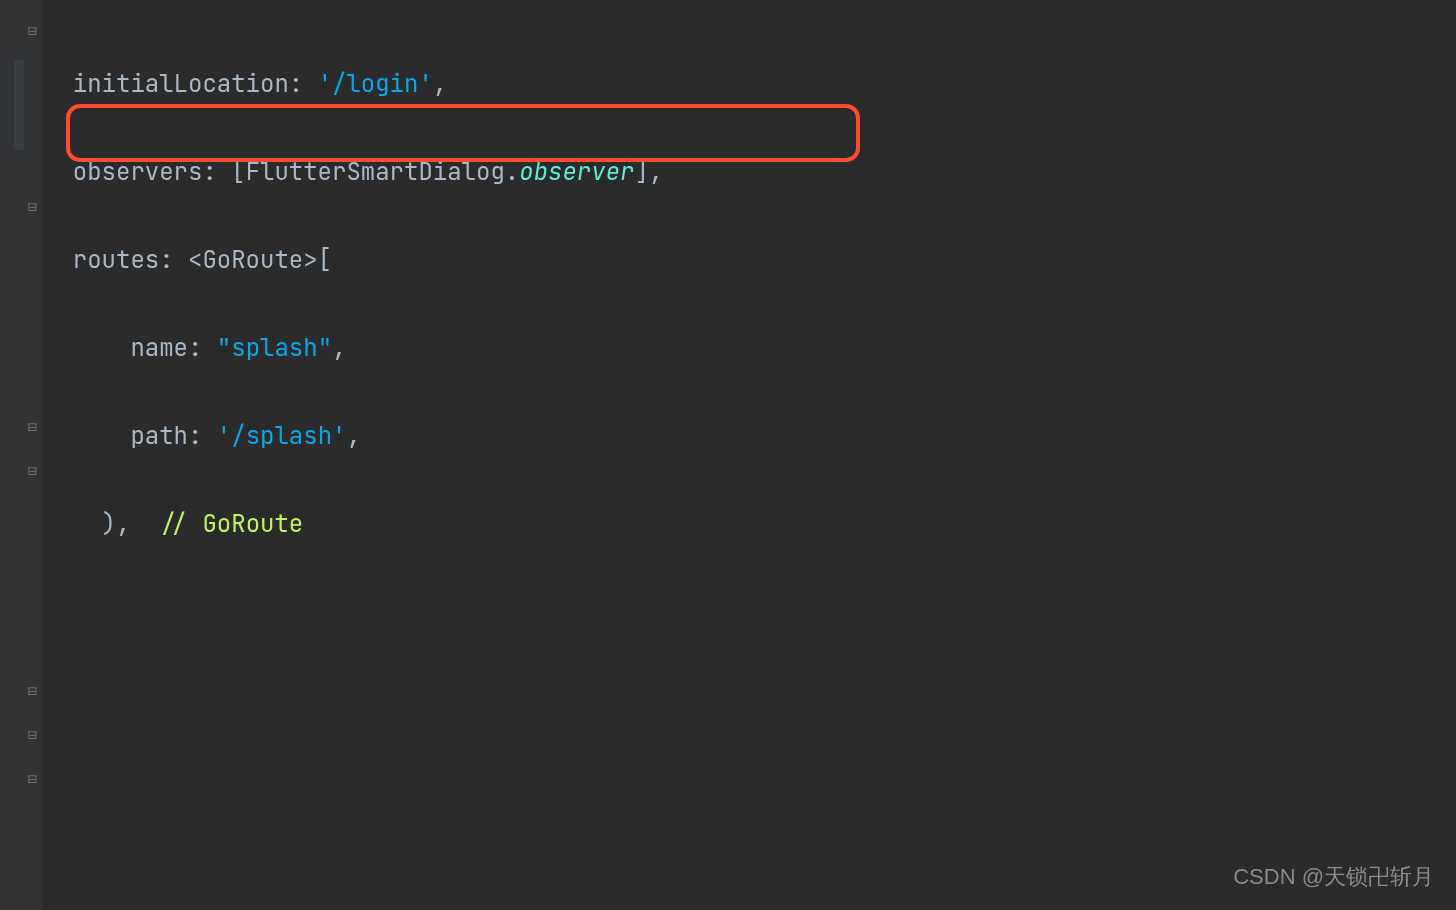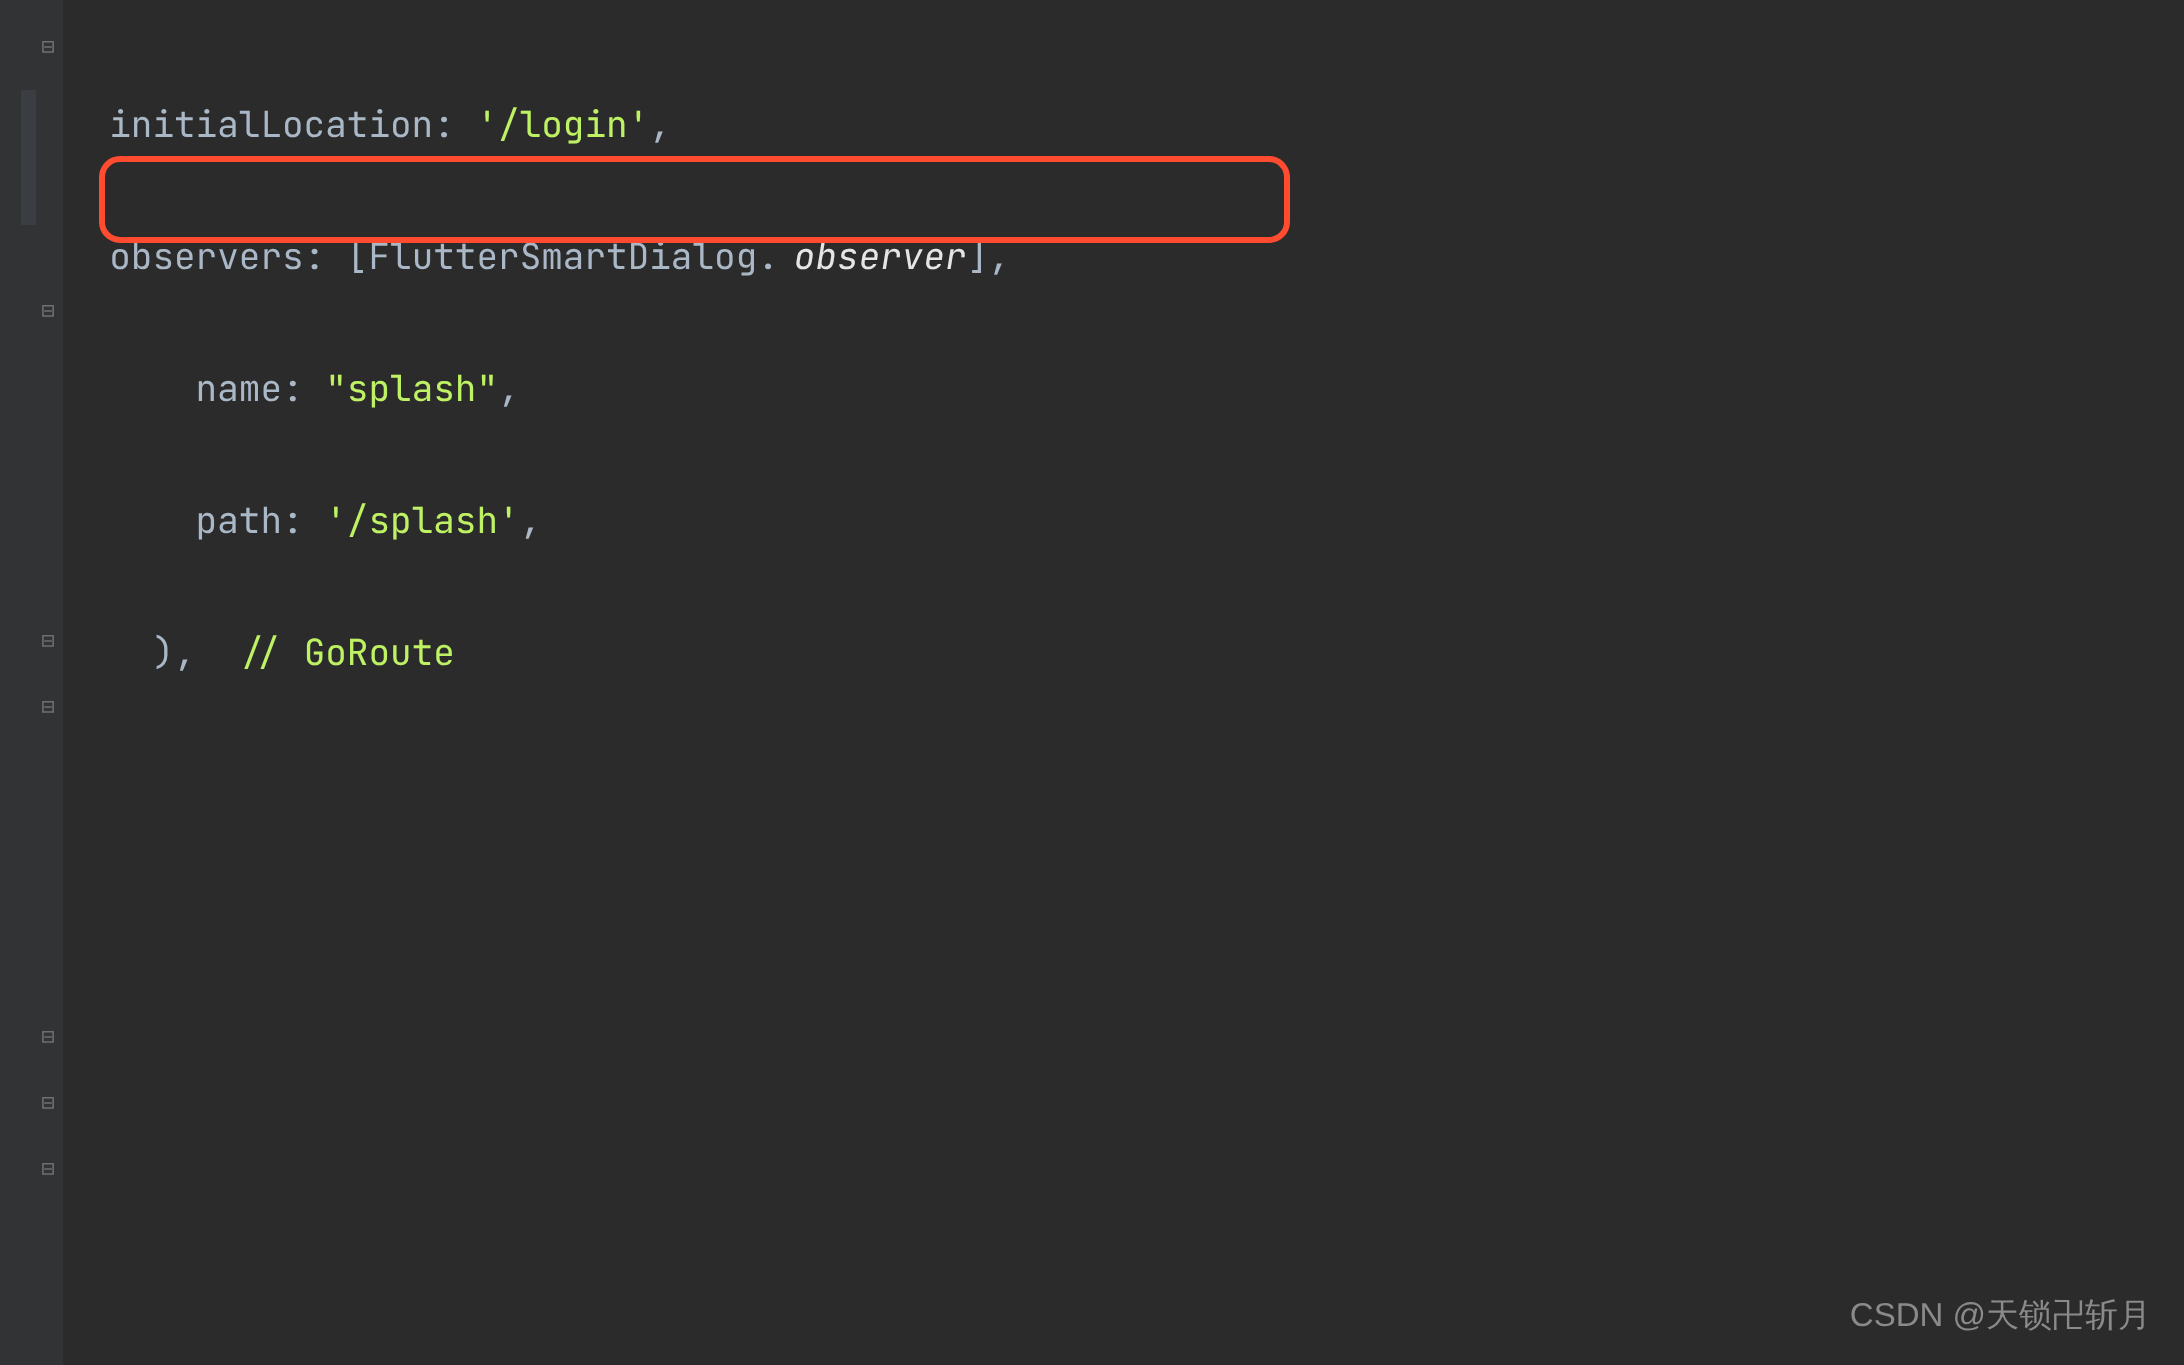--- a/index.html
+++ b/index.html
@@ -3,22 +3,22 @@
 <meta charset="utf-8">
 <style>
   html,body{margin:0;padding:0;width:1456px;height:910px;background:#2b2b2b;font-family:"JetBrains Mono","Consolas","Courier New",monospace;font-size:24px;overflow:hidden;}
   .editor{position:relative;width:100%;height:100%;}
   .gutter{position:absolute;left:0;top:0;width:42px;height:100%;background:#313335;}
   .fold{position:absolute;left:25px;width:14px;height:14px;color:#6f6f6f;font-size:15px;line-height:14px;text-align:center;user-select:none;}
   .code{position:absolute;left:44px;top:18px;white-space:pre;line-height:44px;color:#a9b7c6;}
   .ln{height:44px;}
   .kw{color:#cc7832;}
   .cls{color:#a9b7c6;}
-  .str{color:#bef264;}
-  .ital{color:#e5e5e5;font-style:italic;margin-left:10px;}
+  .str{color:#0ea5e9;}
+  .ital{color:#5eead4;font-style:italic;}
   .cmt{color:#bef264;}
   .param{color:#a9b7c6;margin-top:28px;}
   .highlight-box{position:absolute;border:4px solid #ff4b2f;border-radius:14px;pointer-events:none;}
   .watermark{position:absolute;right:22px;bottom:18px;color:#8a8a8a;font-size:22px;font-family:sans-serif;}
   .sel-stripe{position:absolute;left:14px;width:10px;height:90px;top:60px;background:#3a3d41;}
 </style>
 </head>
 <body>
 
 <div class="editor">
@@ -29,20 +29,21 @@
     <div class="fold" style="top:420px">⊟</div>
     <div class="fold" style="top:464px">⊟</div>
     <div class="fold" style="top:684px">⊟</div>
     <div class="fold" style="top:728px">⊟</div>
     <div class="fold" style="top:772px">⊟</div>
   </div>
 
   <div class="code">
 <div class="ln"><span>  </span><span class="param">initialLocation</span><span>: </span><span class="str">'/login'</span><span>,</span></div>
 <div class="ln"><span>  </span><span class="param">observers</span><span>: [</span><span class="cls">FlutterSmartDialog</span><span>.</span><span class="ital">observer</span><span>],</span></div>
+<div class="ln"><span>  </span><span class="param">routes</span><span>: &lt;</span><span class="cls">GoRoute</span><span>&gt;[</span></div>
 <div class="ln"><span>      </span><span class="param">name</span><span>: </span><span class="str">"splash"</span><span>,</span></div>
 <div class="ln"><span>      </span><span class="param">path</span><span>: </span><span class="str">'/splash'</span><span>,</span></div>
 <div class="ln"><span>    </span><span>),</span><span>  </span><span class="cmt">// GoRoute</span></div>
 
 
 
 
 
 
 

